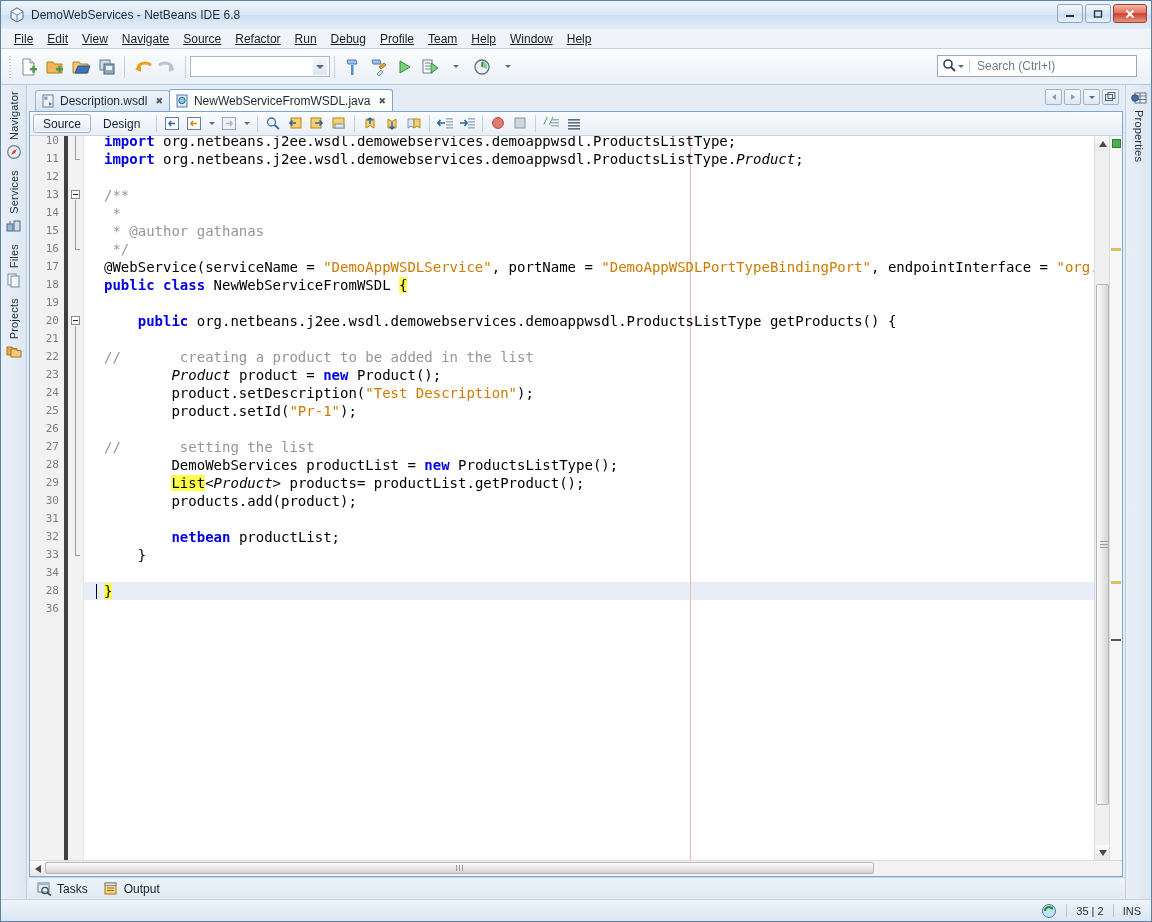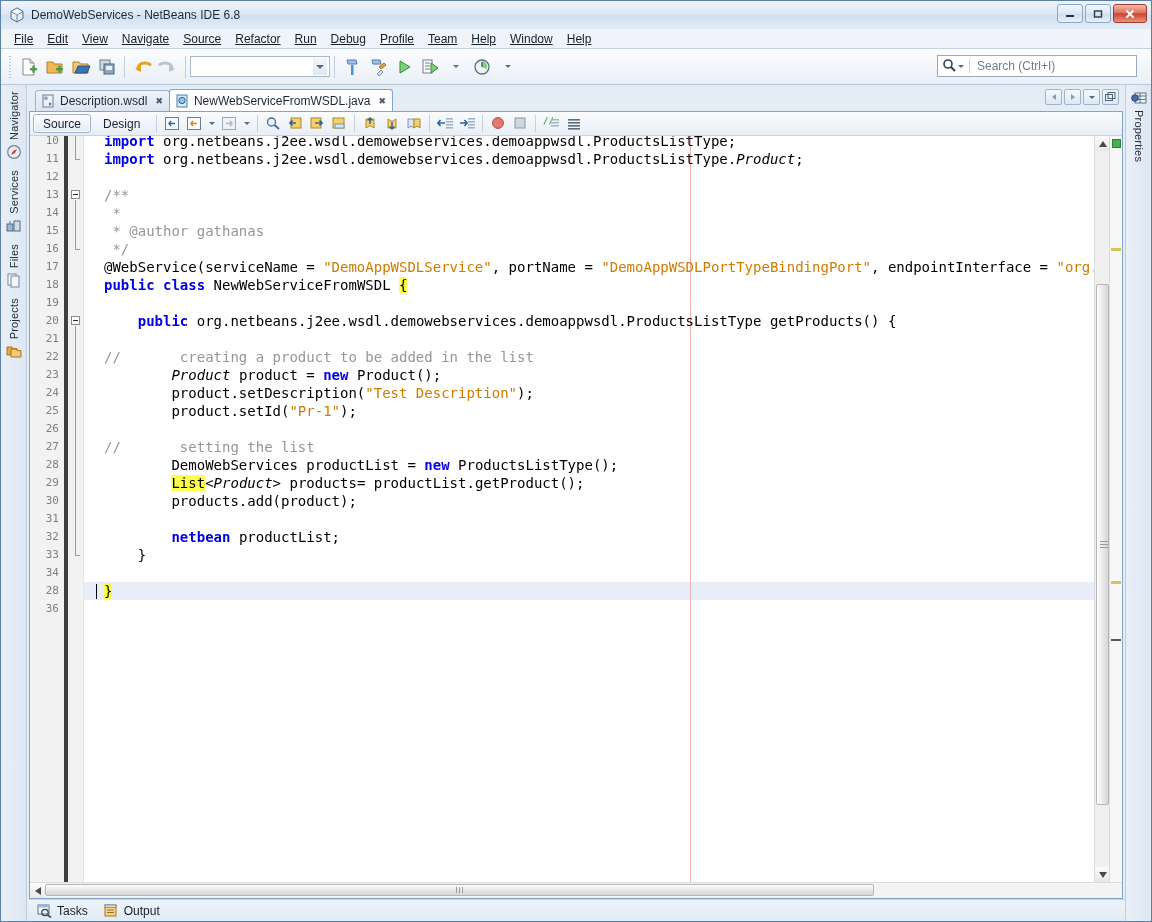--- a/index.html
+++ b/index.html
@@ -702,14 +702,27 @@
             <line x1="9" y1="2" x2="9" y2="12" stroke="#5f7388"></line>
             <circle cx="4" cy="7" r="3.3" fill="#4a6fa5" stroke="#2c4a73"></circle>
           </svg>
         </span>
         <span class="rail-label rev">Properties</span>
       </div>
     </div>
 
   </div>
 
+  <div id="statusbar">
+    <span style="display:flex;align-items:center">
+      <svg width="16" height="16" viewBox="0 0 16 16">
+        <circle cx="8" cy="8" r="6.5" fill="#bfe3f7" stroke="#4a7ca9"></circle>
+        <path d="M4 8a4 4 0 0 1 7-2.6" stroke="#2a8a2a" stroke-width="2" fill="none"></path>
+        <polygon points="11.6,3 12,6.6 8.4,6" fill="#2a8a2a"></polygon>
+      </svg>
+    </span>
+    <span class="st-sep"></span>
+    <span class="st-txt">35 | 2</span>
+    <span class="st-sep"></span>
+    <span class="st-txt">INS</span>
+  </div>
 
 </div>
 
 </body></html>

